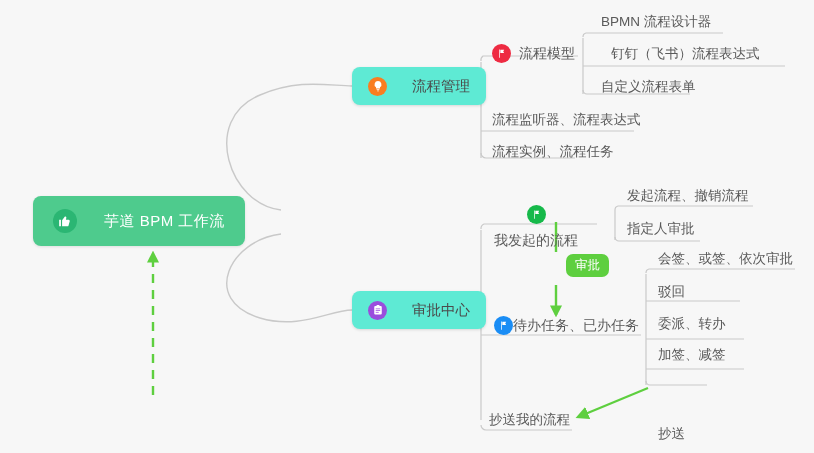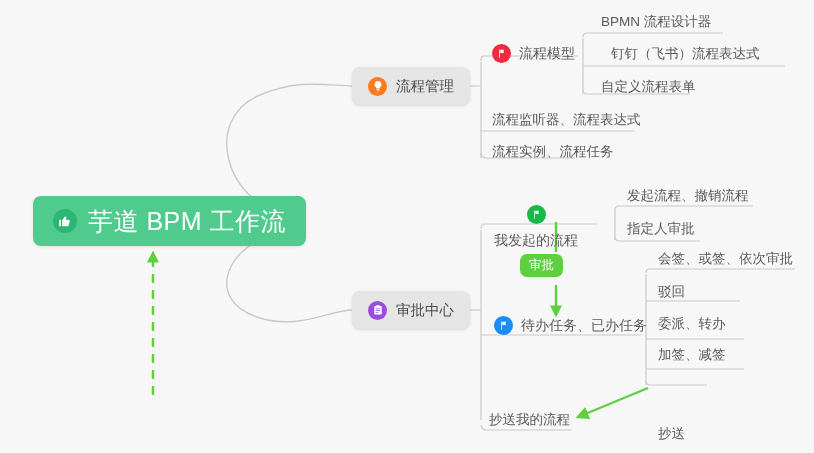--- a/index.html
+++ b/index.html
@@ -28,40 +28,41 @@
 
   
   .node {
     position: absolute;
     display: flex;
     align-items: center;
     white-space: nowrap;
   }
 
   .card {
-    background: #e5e5e5;
+    background: #5eead4;
     border-radius: 8px;
     box-shadow: 0 1px 3px rgba(0,0,0,0.13);
     padding: 0 16px;
     height: 38px;
-    gap: 9px;
+    gap: 25px;
   }
 
   .root {
     background: #4ecb8d;
     border-radius: 8px;
     height: 50px;
     padding: 0 20px;
     gap: 11px;
     box-shadow: 0 1px 3px rgba(0,0,0,0.10);
   }
   .root-label {
     color: #ffffff;
-    font-size: 25px;
+    font-size: 15px;
     letter-spacing: 0.5px;
+    margin-left: 16px;
   }
 
   
   .leaf {
     position: absolute;
     white-space: nowrap;
     color: #5a5a5a;
     font-size: 13.5px;
   }
 
@@ -220,33 +221,33 @@
       <svg width="11" height="11" viewBox="0 0 24 24" fill="#ffffff">
         <path d="M7 3h1.6v18H7z"></path>
         <path d="M9.4 4h8.4l-2 3.4 2 3.4H9.4z"></path>
       </svg>
     </span>
     <span class="sub-label">我发起的流程</span>
   </div>
   <div class="leaf" style="left:627px; top:187px;">发起流程、撤销流程</div>
   <div class="leaf" style="left:627px; top:220px;">指定人审批</div>
 
-  <div class="node" style="left:494px; top:316px; gap:8px;">
+  <div class="node" style="left:494px; top:316px; ">
     <span class="chip chip-blue">
       <svg width="11" height="11" viewBox="0 0 24 24" fill="#ffffff">
         <path d="M7 3h1.6v18H7z"></path>
         <path d="M9.4 4h8.4l-2 3.4 2 3.4H9.4z"></path>
       </svg>
     </span>
     <span class="sub-label">待办任务、已办任务</span>
   </div>
   <div class="leaf" style="left:658px; top:250px;">会签、或签、依次审批</div>
   <div class="leaf" style="left:658px; top:283px;">驳回</div>
   <div class="leaf" style="left:658px; top:315px;">委派、转办</div>
   <div class="leaf" style="left:658px; top:346px;">加签、减签</div>
   <div class="leaf" style="left:658px; top:381px;margin-top:44px;">抄送</div>
 
   <div class="leaf" style="left:489px; top:411px;">抄送我的流程</div>
 
-  <div class="badge-approve" style="left:520px; top:254px;">审批</div>
+  <div class="badge-approve" style="left:566px; top:254px;">审批</div>
 
 
 </div>
 
 </body></html>

